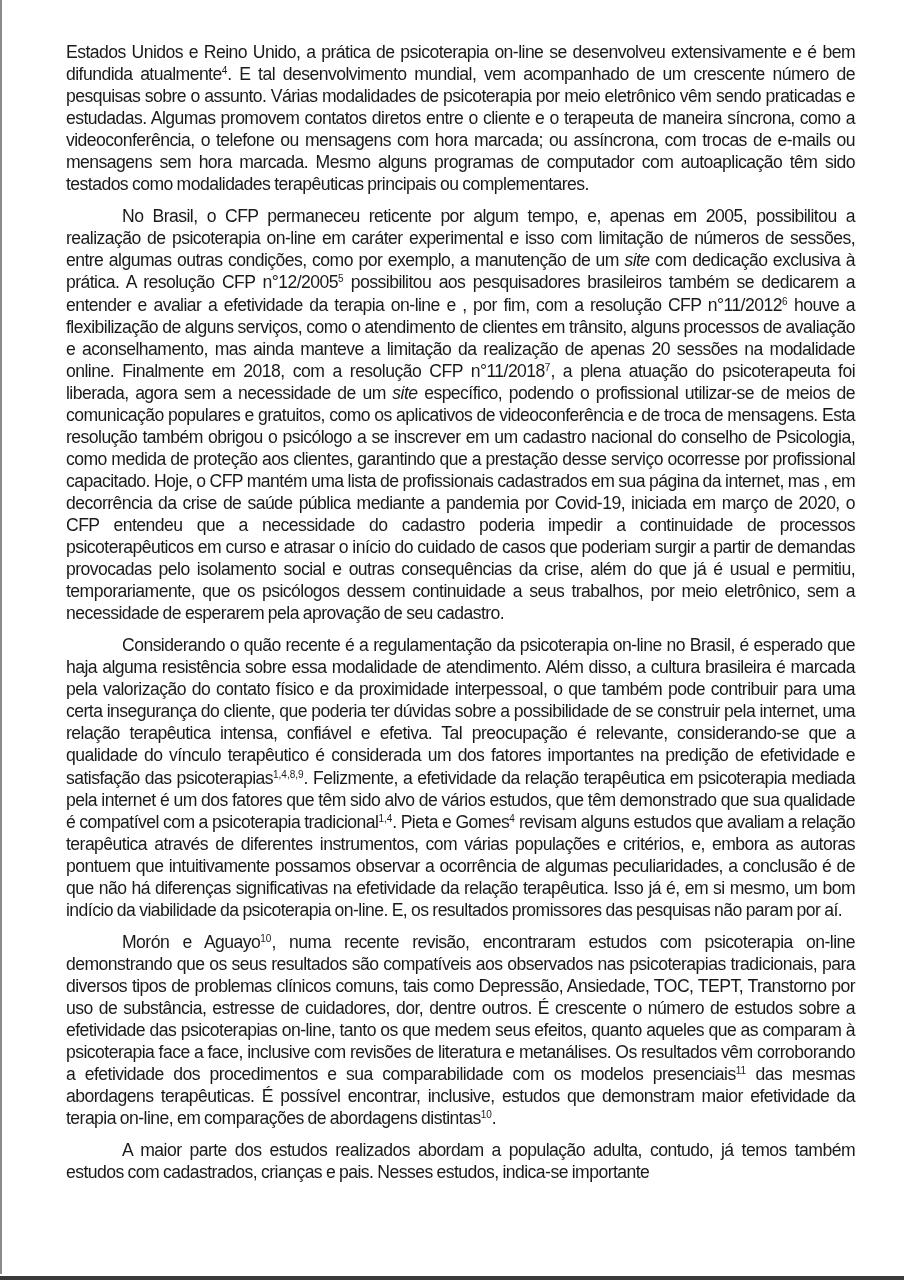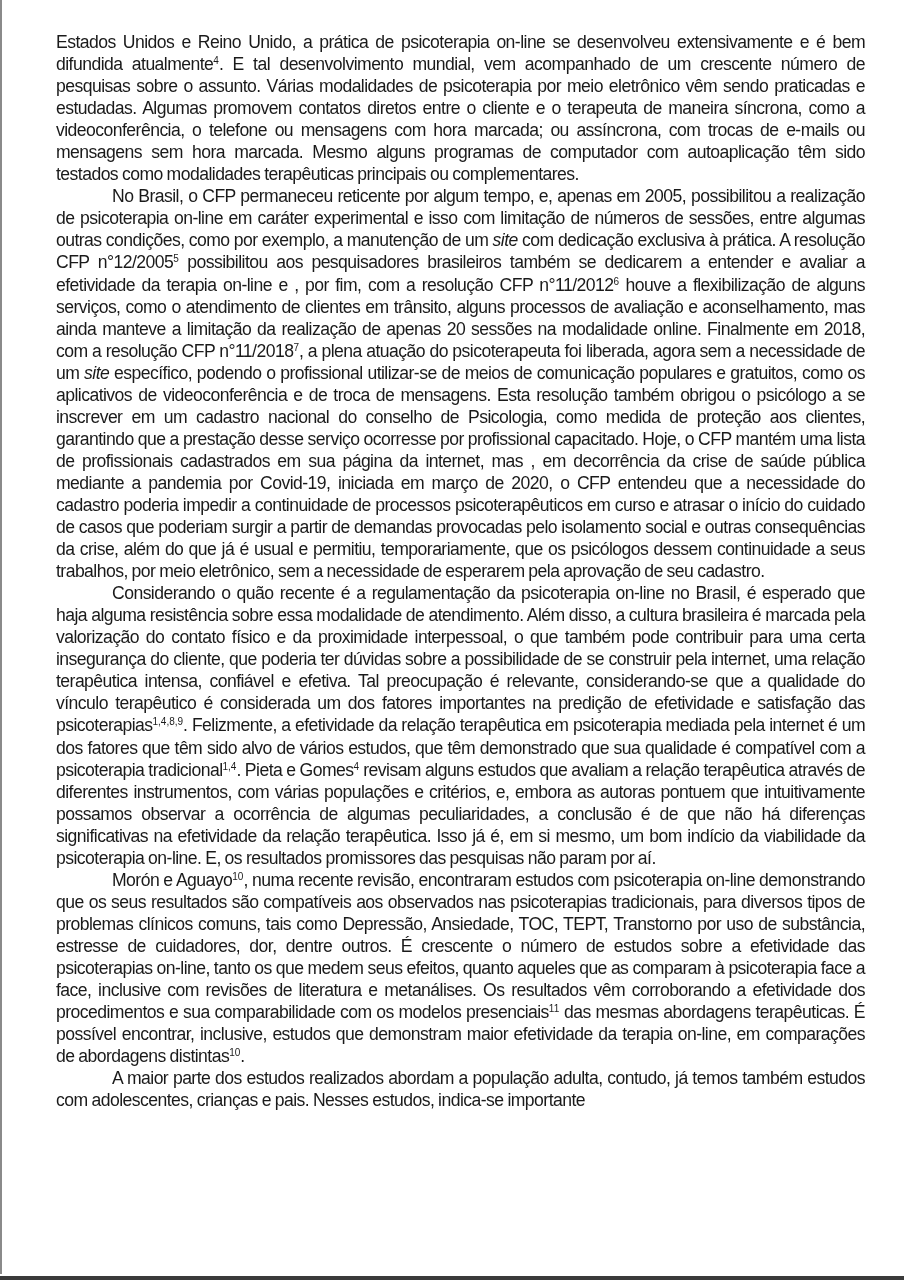--- a/index.html
+++ b/index.html
@@ -8,37 +8,37 @@
     background: #ffffff; position: relative;
     font-family: "Liberation Sans", sans-serif;
     color: #1a1a1a;
   }
   .left-rule { position: absolute; left: 0; top: 0; width: 2px; height: 1274px; background: #8a8a8a; }
   .bottom-band { position: absolute; left: 0; bottom: 0; width: 904px; height: 4px; background: #3a3a3a; }
   .page {
     position: absolute; left: 56px; top: 31px; width: 809px;
   }
   .para {
-    margin: 0;
+    margin: 10px;
     font-size: 17.6px;
     line-height: 22.05px;
     text-align: justify;
     letter-spacing: -0.55px;
     word-spacing: -0.5px;
   }
   .indent { text-indent: 56px; }
   sup { font-size: 10px; line-height: 0; vertical-align: 6px; letter-spacing: 0; }
   em { }
 </style>
 </head>
 <body>
 
 <div class="left-rule"></div>
 
 <div class="page">
   <p class="para"><span>Estados Unidos e Reino Unido, a prática de psicoterapia on-line se desenvolveu extensivamente e é bem difundida atualmente</span><sup>4</sup><span>. E tal desenvolvimento mundial, vem acompanhado de um crescente número de pesquisas sobre o assunto.  Várias modalidades de psicoterapia por meio eletrônico vêm sendo praticadas e estudadas. Algumas promovem contatos diretos entre o cliente e o terapeuta de maneira síncrona, como a videoconferência, o telefone ou mensagens com hora marcada; ou assíncrona, com trocas de e-mails ou mensagens sem hora marcada. Mesmo alguns programas de computador com autoaplicação têm sido testados como modalidades terapêuticas principais ou complementares.</span></p>
   <p class="para indent"><span>No Brasil, o CFP permaneceu reticente por algum tempo, e, apenas em 2005, possibilitou a realização de psicoterapia on-line em caráter experimental e isso com limitação de números de sessões, entre algumas outras condições, como por exemplo, a manutenção de um </span><em>site</em><span> com dedicação exclusiva à prática.  A resolução CFP n°12/2005</span><sup>5</sup><span> possibilitou aos pesquisadores brasileiros também se dedicarem a entender e avaliar a efetividade da terapia on-line e , por fim, com a resolução CFP n°11/2012</span><sup>6</sup><span> houve a flexibilização de alguns serviços, como o atendimento de clientes em trânsito, alguns processos de avaliação e aconselhamento, mas ainda manteve a limitação da realização de apenas 20 sessões na modalidade  online. Finalmente em 2018, com a resolução CFP n°11/2018</span><sup>7</sup><span>, a plena atuação do psicoterapeuta foi liberada, agora sem a necessidade de um </span><em>site</em><span> específico, podendo o profissional utilizar-se de meios de comunicação populares e gratuitos, como os aplicativos de videoconferência e de troca de mensagens. Esta resolução também obrigou o psicólogo a se inscrever em um cadastro nacional do conselho de Psicologia, como medida de proteção aos clientes, garantindo que a prestação desse serviço ocorresse por profissional capacitado. Hoje, o CFP mantém uma lista de profissionais cadastrados em sua página da internet, mas , em decorrência da crise de saúde pública mediante a pandemia por Covid-19, iniciada em março de 2020, o CFP entendeu que a necessidade do cadastro poderia impedir a continuidade de processos psicoterapêuticos em curso e atrasar o início do cuidado de casos que poderiam surgir a partir de demandas provocadas pelo isolamento social e outras consequências da crise, além do que já é usual e permitiu, temporariamente, que os psicólogos dessem continuidade a seus trabalhos, por meio eletrônico, sem a necessidade de esperarem pela aprovação de seu cadastro.</span></p>
   <p class="para indent"><span>Considerando o quão recente é a regulamentação da psicoterapia on-line no Brasil, é esperado que haja alguma resistência sobre essa modalidade de atendimento. Além disso, a cultura brasileira é marcada pela valorização do contato físico e da proximidade interpessoal, o que também pode contribuir para uma certa insegurança do cliente, que poderia ter dúvidas sobre a possibilidade de se construir pela internet, uma relação terapêutica intensa, confiável e efetiva. Tal preocupação é relevante, considerando-se que a qualidade do vínculo terapêutico é considerada um dos fatores importantes na predição de efetividade e satisfação das psicoterapias</span><sup>1,4,8,9</sup><span>. Felizmente, a efetividade da relação terapêutica em psicoterapia mediada pela internet é um dos fatores que têm sido alvo de vários estudos, que têm demonstrado que sua qualidade é compatível com a psicoterapia tradicional</span><sup>1,4</sup><span>. Pieta e Gomes</span><sup>4</sup><span> revisam alguns estudos que avaliam a relação terapêutica através de diferentes instrumentos, com várias populações e critérios, e, embora as autoras pontuem que intuitivamente possamos observar a ocorrência de algumas peculiaridades, a conclusão é de que não há diferenças significativas na efetividade da relação terapêutica. Isso já é, em si mesmo, um bom indício da viabilidade da psicoterapia on-line. E, os resultados promissores das pesquisas não param por aí.</span></p>
   <p class="para indent"><span>Morón e Aguayo</span><sup>10</sup><span>, numa recente revisão, encontraram estudos com psicoterapia on-line demonstrando que os seus resultados são  compatíveis aos observados nas psicoterapias tradicionais, para diversos tipos de problemas clínicos comuns, tais como Depressão, Ansiedade, TOC, TEPT, Transtorno por uso de substância, estresse de cuidadores, dor, dentre outros. É crescente o número de estudos sobre a efetividade das psicoterapias on-line, tanto os que medem seus efeitos, quanto aqueles que as  comparam à psicoterapia face a face, inclusive com revisões de literatura e metanálises. Os resultados vêm corroborando a efetividade dos procedimentos e sua comparabilidade com os modelos presenciais</span><sup>11</sup><span> das mesmas abordagens terapêuticas. É possível encontrar, inclusive, estudos que demonstram maior efetividade da terapia on-line, em comparações de abordagens distintas</span><sup>10</sup><span>.</span></p>
-  <p class="para indent"><span>A maior parte dos estudos realizados abordam a população adulta, contudo, já temos também estudos com adolescentes, crianças e pais.   Nesses estudos, indica-se importante</span></p>
+  <p class="para indent"><span>A maior parte dos estudos realizados abordam a população adulta, contudo, já temos também estudos com cadastrados, crianças e pais.   Nesses estudos, indica-se importante</span></p>
 </div>
 
 <div class="bottom-band"></div>
 
 </body></html>

